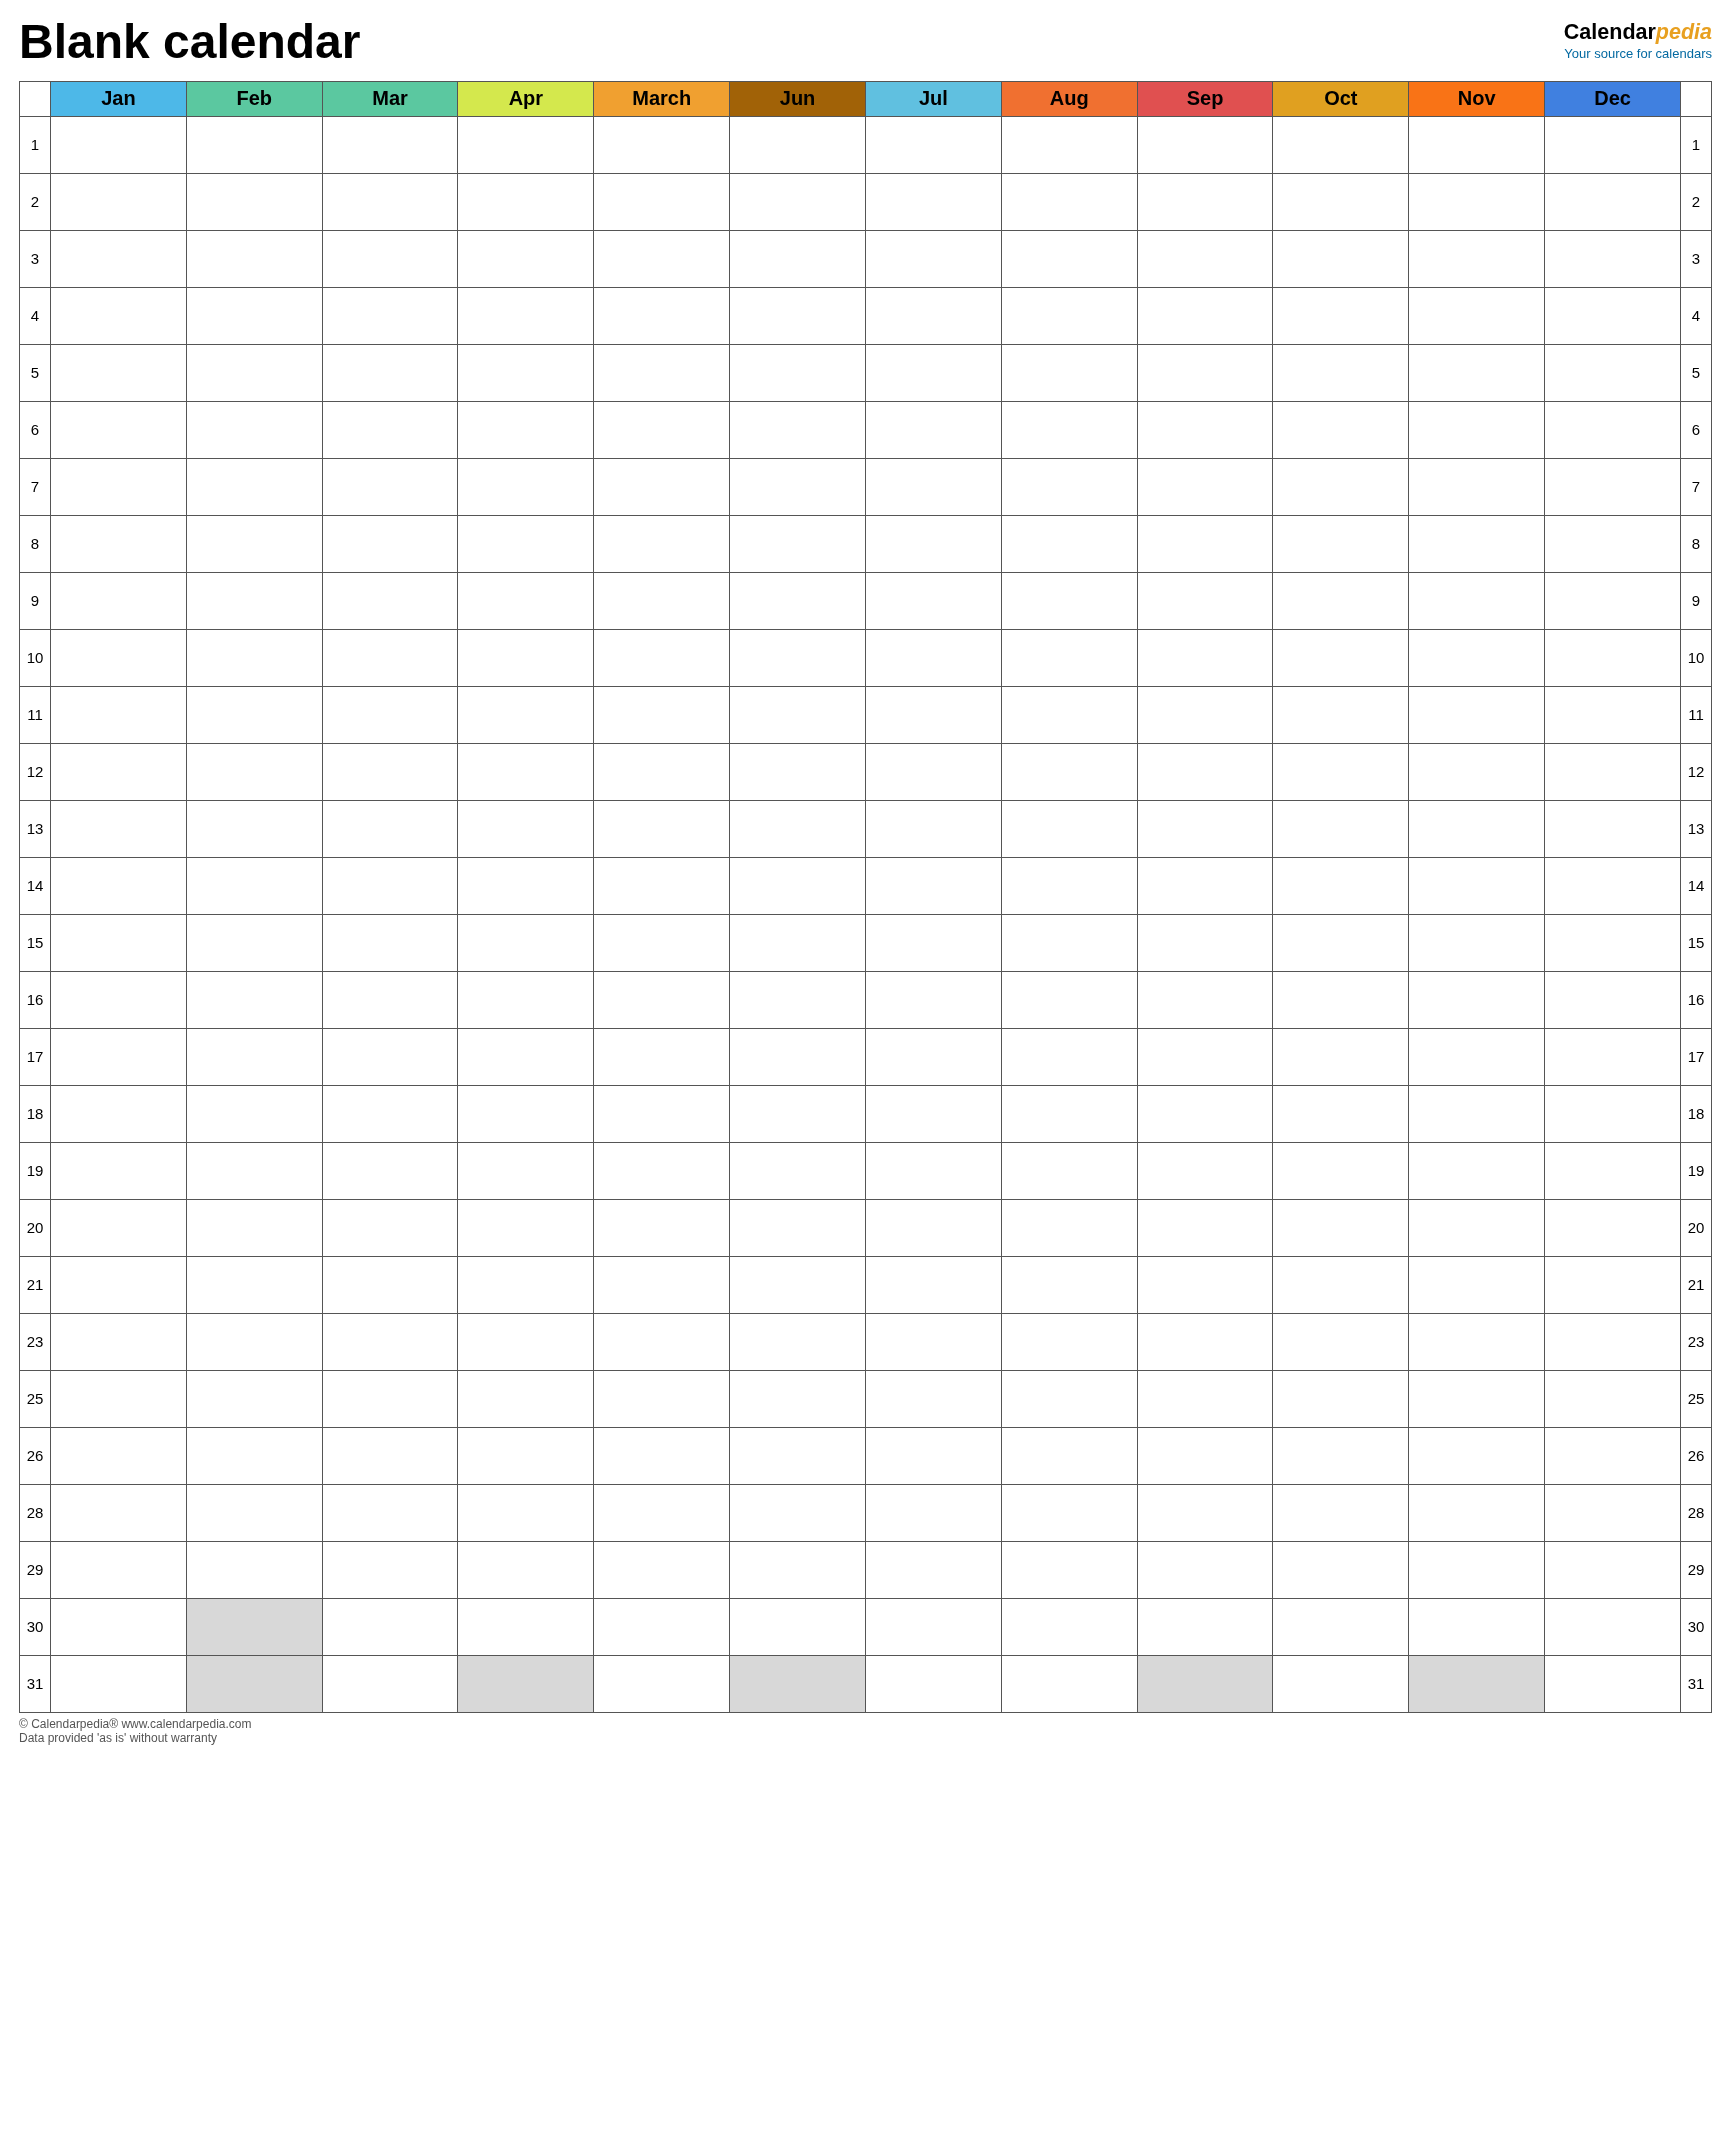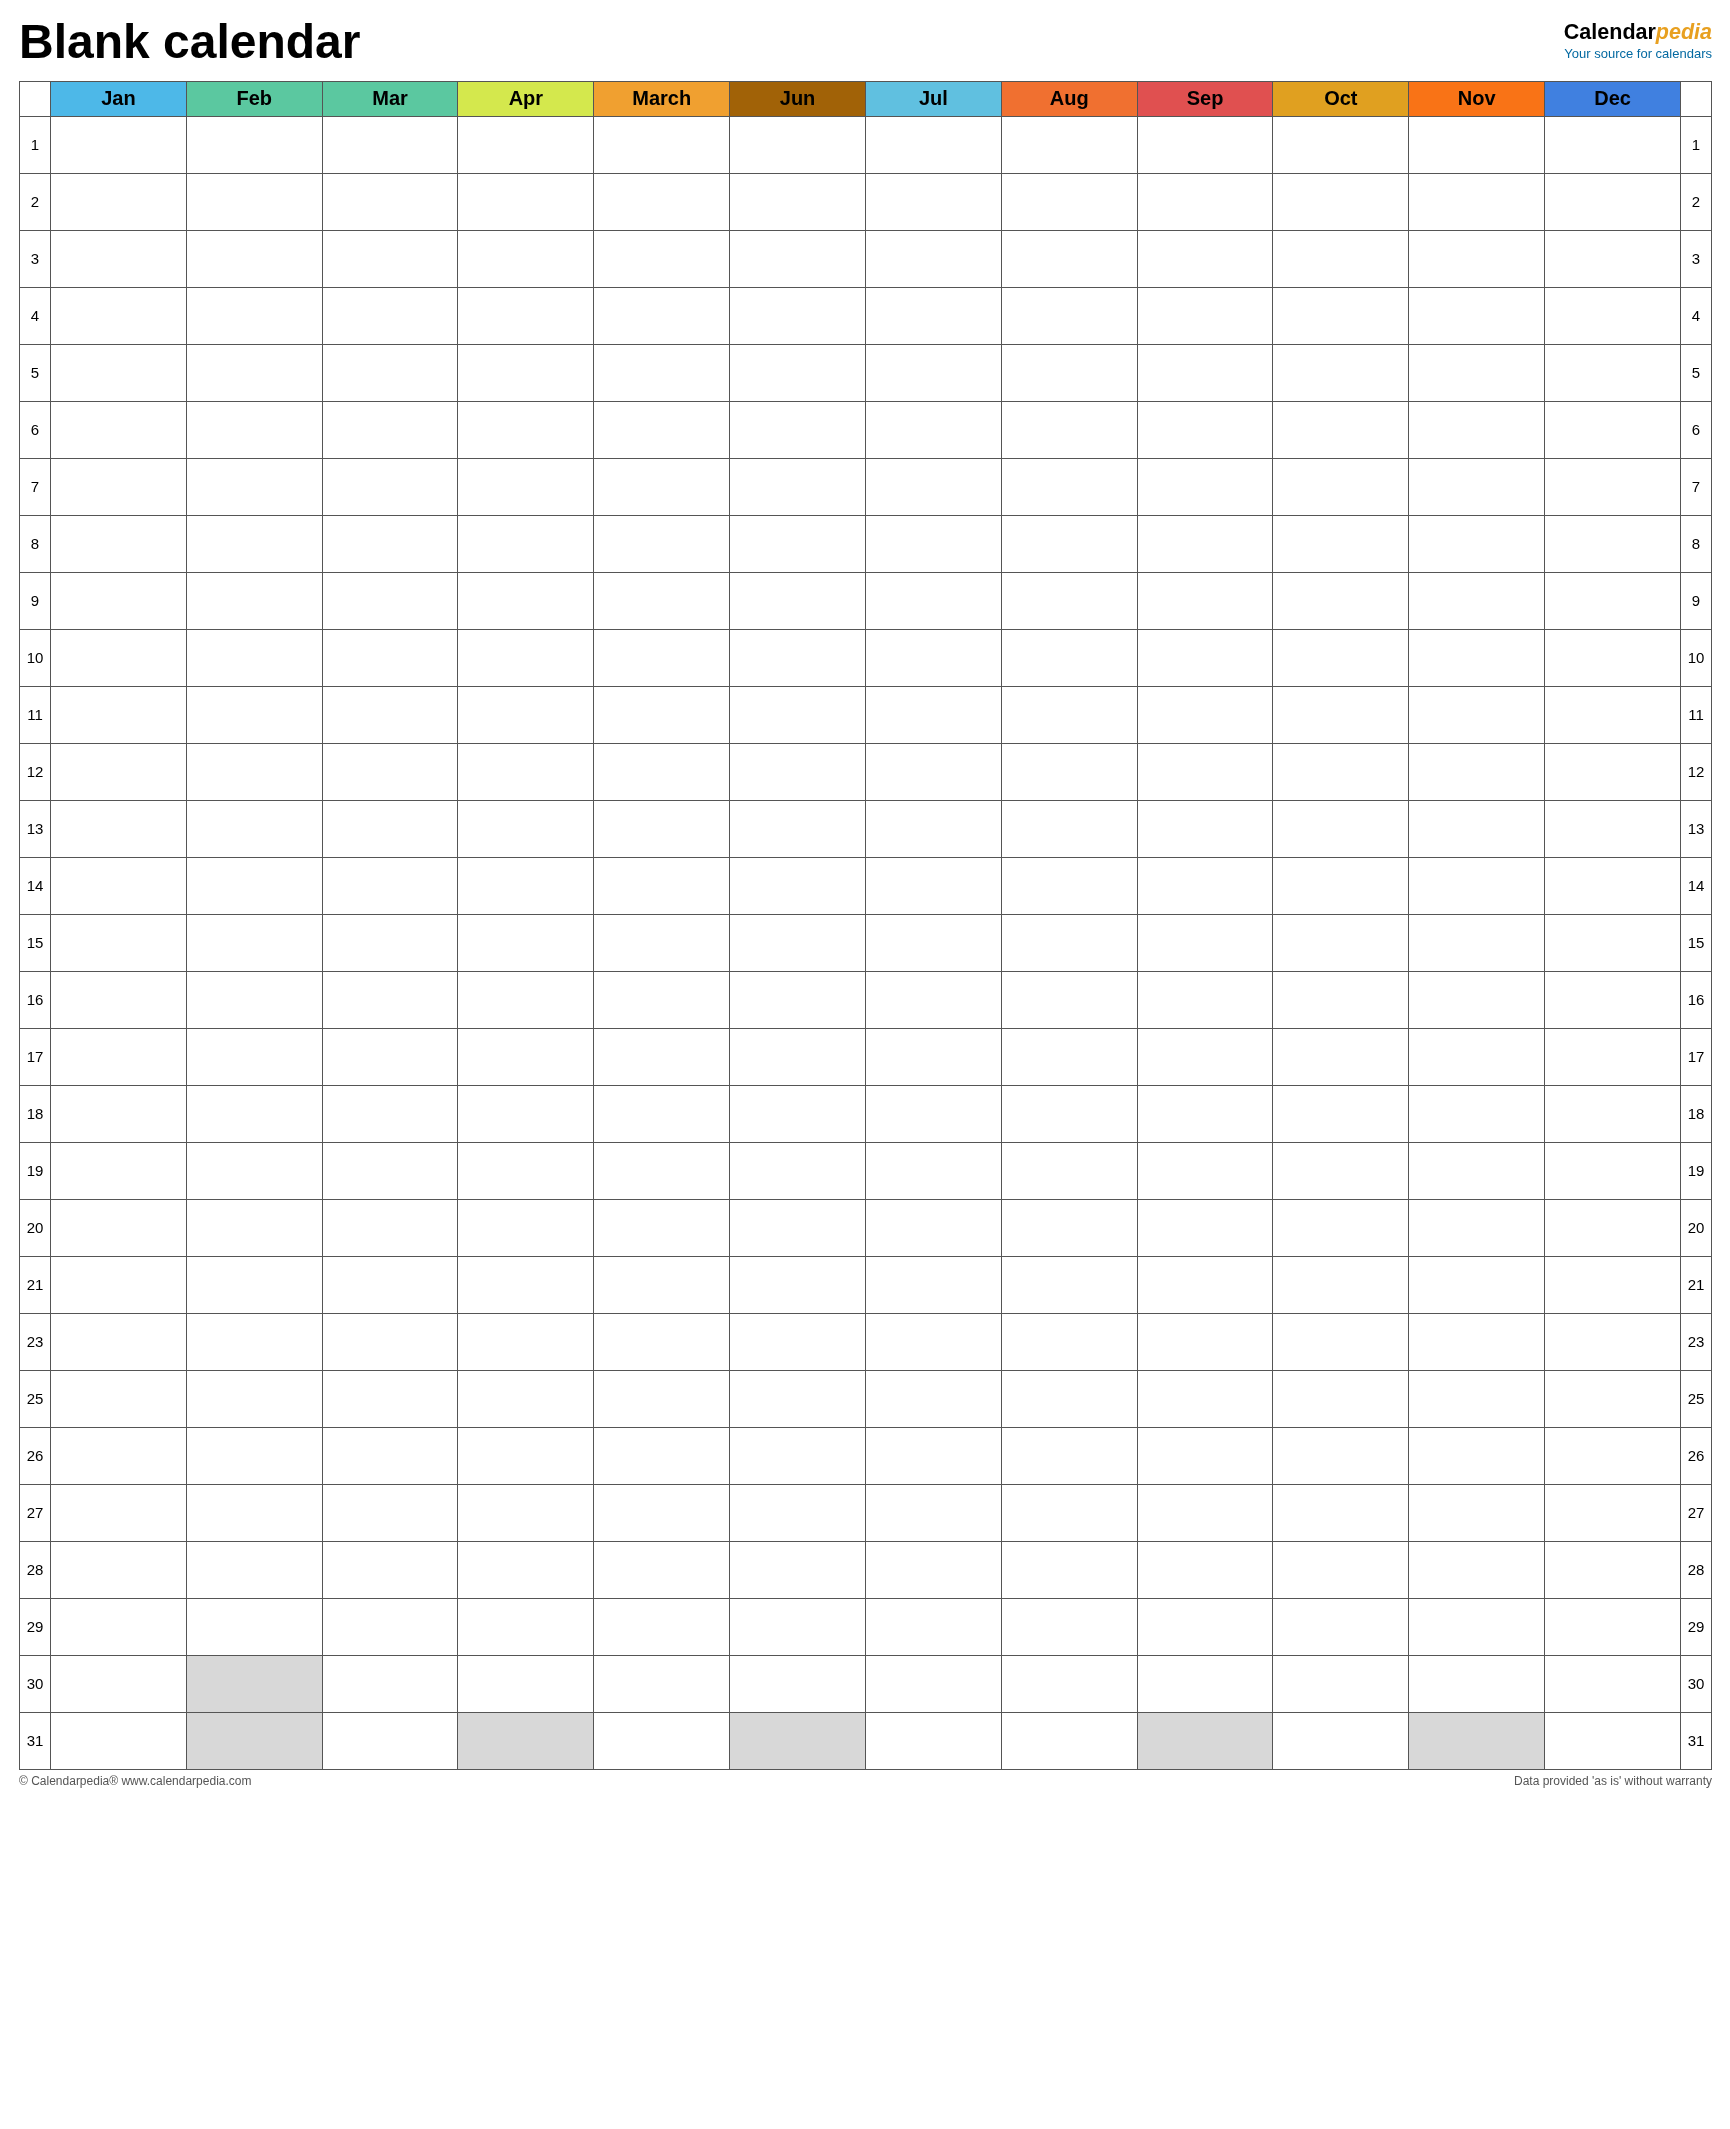--- a/index.html
+++ b/index.html
@@ -122,20 +122,21 @@
       font-size: 15px;
       vertical-align: middle;
     }
 
     .footer-area {
       display: flex;
       justify-content: space-between;
       margin-top: 4px;
       font-size: 12px;
       color: #555;
+      flex-direction: column;
     }
 
     .footer-left {}
     .footer-right {}
   </style>
 </head>
 <body>
 
 <div class="header-area">
   <h1 class="page-title">Blank calendar</h1>
@@ -545,36 +546,20 @@
         <td class="day-cell"></td>
         <td class="day-cell"></td>
         <td class="day-cell"></td>
         <td class="day-cell"></td>
         <td class="day-cell"></td>
         <td class="day-cell"></td>
         <td class="day-cell"></td>
         <td class="col-rownum">26</td>
       </tr>
       <tr>
-        <td class="col-rownum">27</td>
-        <td class="day-cell"></td>
-        <td class="day-cell"></td>
-        <td class="day-cell"></td>
-        <td class="day-cell"></td>
-        <td class="day-cell"></td>
-        <td class="day-cell"></td>
-        <td class="day-cell"></td>
-        <td class="day-cell"></td>
-        <td class="day-cell"></td>
-        <td class="day-cell"></td>
-        <td class="day-cell"></td>
-        <td class="day-cell"></td>
-        <td class="col-rownum">27</td>
-      </tr>
-      <tr>
         <td class="col-rownum">28</td>
         <td class="day-cell"></td>
         <td class="day-cell"></td>
         <td class="day-cell"></td>
         <td class="day-cell"></td>
         <td class="day-cell"></td>
         <td class="day-cell"></td>
         <td class="day-cell"></td>
         <td class="day-cell"></td>
         <td class="day-cell"></td>

